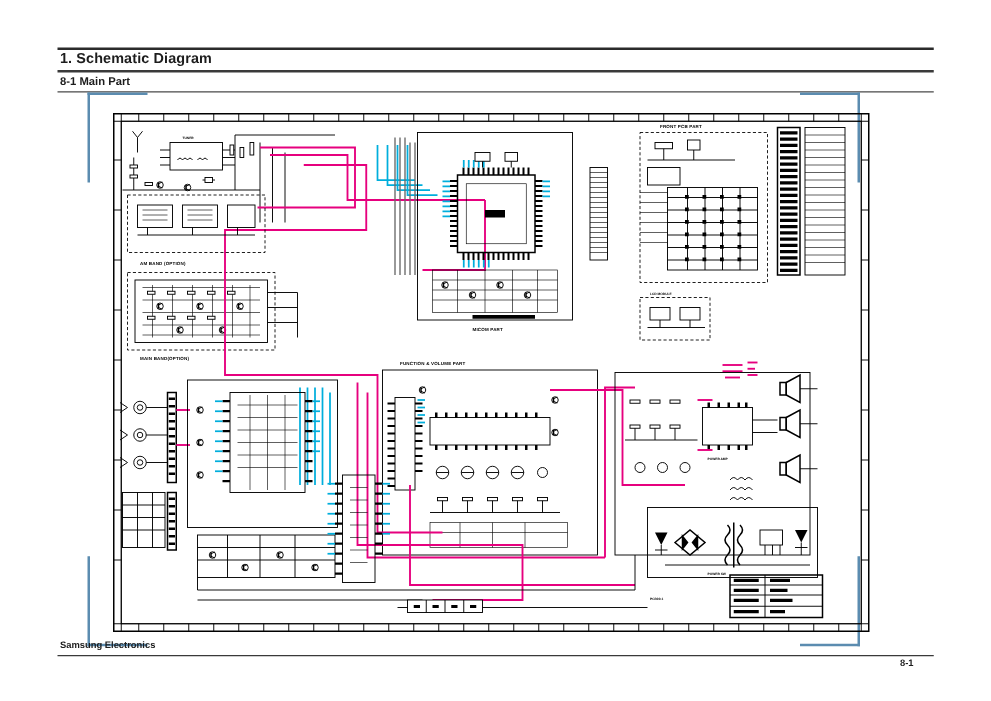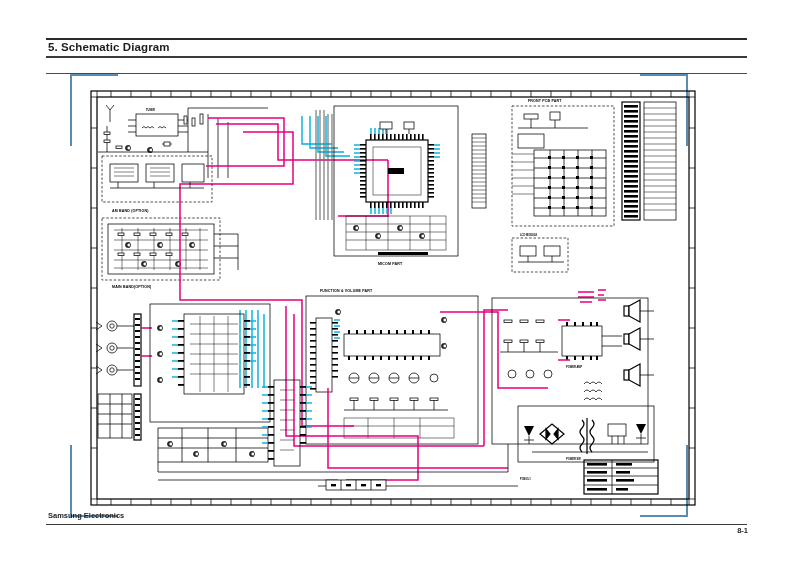--- a/index.html
+++ b/index.html
@@ -55,39 +55,40 @@
   .ftr-rule {
     position: absolute; left: 46px; top: 524px; width: 701px; height: 1.4px;
     background: #3a3a3a;
   }
   .ftr-left {
     position: absolute; left: 48px; top: 511px;
     font-size: 7.5px; font-weight: bold; color: #1d1d1d;
   }
   .ftr-right {
     position: absolute; left: 720px; top: 526px; width: 28px;
-    text-align: right;
+    text-align: left;
     font-size: 7.5px; font-weight: bold; color: #1d1d1d;
   }
 
   
   #schematic {
     position: absolute; left: 88px; top: 88px;
     width: 610px; height: 420px;
   }
   #schematic svg { display: block; }
 </style>
 </head>
 <body>
 
 <div id="page">
 
   <div class="hdr-rule-top"></div>
-  <div class="hdr-title">5. Schematic Diagram</div>
+  <div class="hdr-title">1. Schematic Diagram</div>
   <div class="hdr-rule-mid"></div>
+  <div class="sub-title">8-1 Main Part</div>
   <div class="hdr-rule-bot"></div>
 
   <div class="accent acc-tl-h"></div>
   <div class="accent acc-tl-v"></div>
   <div class="accent acc-tr-h"></div>
   <div class="accent acc-tr-v"></div>
   <div class="accent acc-bl-h"></div>
   <div class="accent acc-bl-v"></div>
   <div class="accent acc-br-h"></div>
   <div class="accent acc-br-v"></div>

